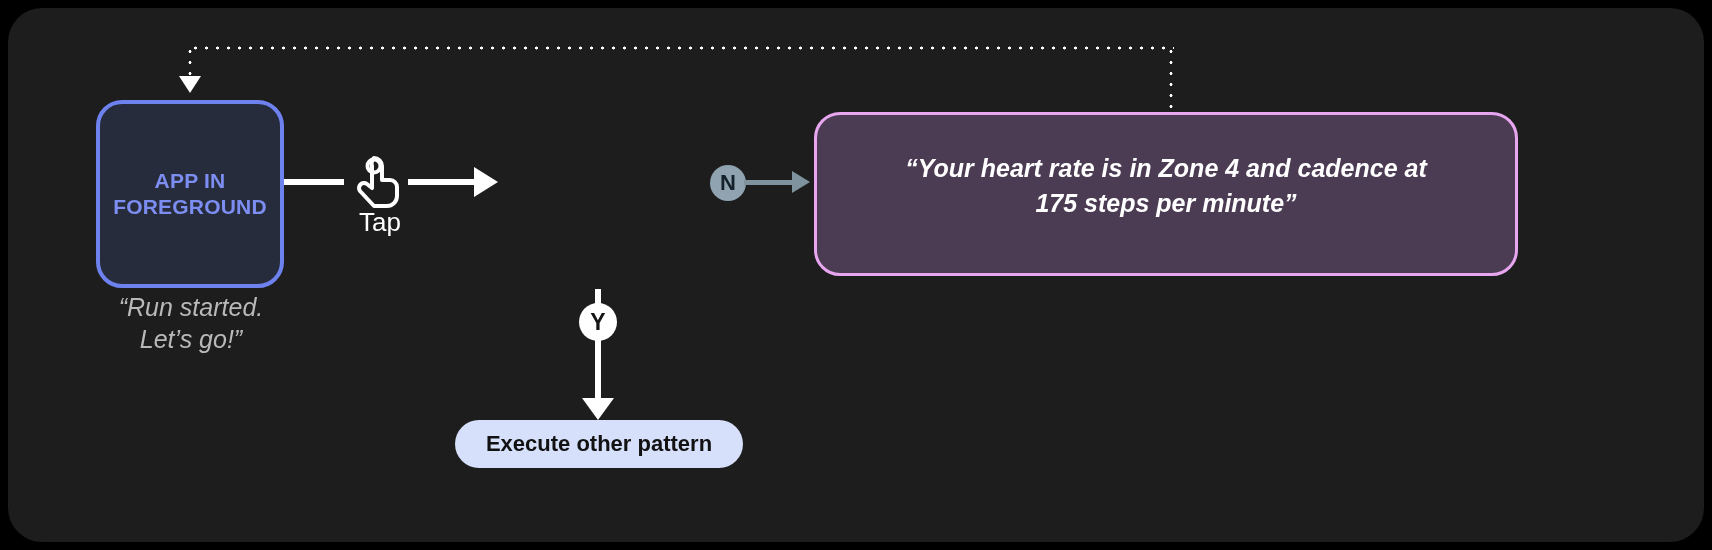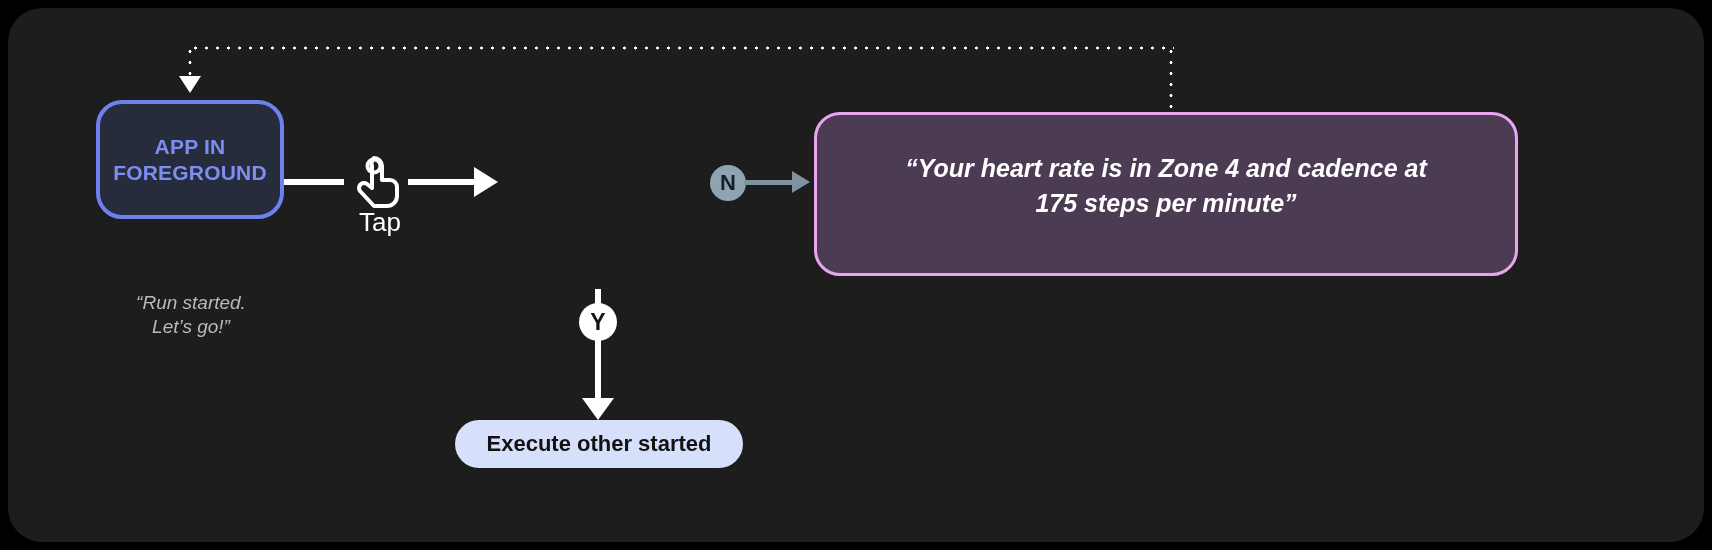--- a/index.html
+++ b/index.html
@@ -22,21 +22,21 @@
     border-radius: 34px;
     overflow: hidden;
   }
 
   
   .app-node {
     position: absolute;
     left: 88px;
     top: 92px;
     width: 188px;
-    height: 119px;
+    height: 188px;
     background: #272c3d;
     border: 4px solid #6e82ef;
     border-radius: 26px;
     display: flex;
     align-items: center;
     justify-content: center;
   }
   .app-node-label {
     color: #7d8ef2;
     font-size: 21px;
@@ -46,21 +46,21 @@
     letter-spacing: 0.2px;
   }
 
   .app-caption {
     position: absolute;
     left: 60px;
     top: 283px;
     width: 246px;
     text-align: center;
     color: #b9b9b9;
-    font-size: 19px;
+    font-size: 25px;
     font-style: italic;
     line-height: 1.28;
   }
 
   
   .seg-a {
     position: absolute;
     left: 276px;
     top: 171px;
     width: 60px;
@@ -323,20 +323,20 @@
 
   <div class="n-badge">N</div>
   <div class="n-line"></div>
   <div class="n-arrow"></div>
 
   <div class="y-stub"></div>
   <div class="y-badge">Y</div>
   <div class="y-line"></div>
   <div class="y-arrow"></div>
 
-  <div class="execute-pill">Execute other started</div>
+  <div class="execute-pill">Execute other pattern</div>
 
   <div class="readout-panel">
     <div class="readout-body" style="white-space: pre-line;">“Your heart rate is in Zone 4 and cadence at
 175 steps per minute”</div>
   </div>
 
 </div>
 
 </body></html>

